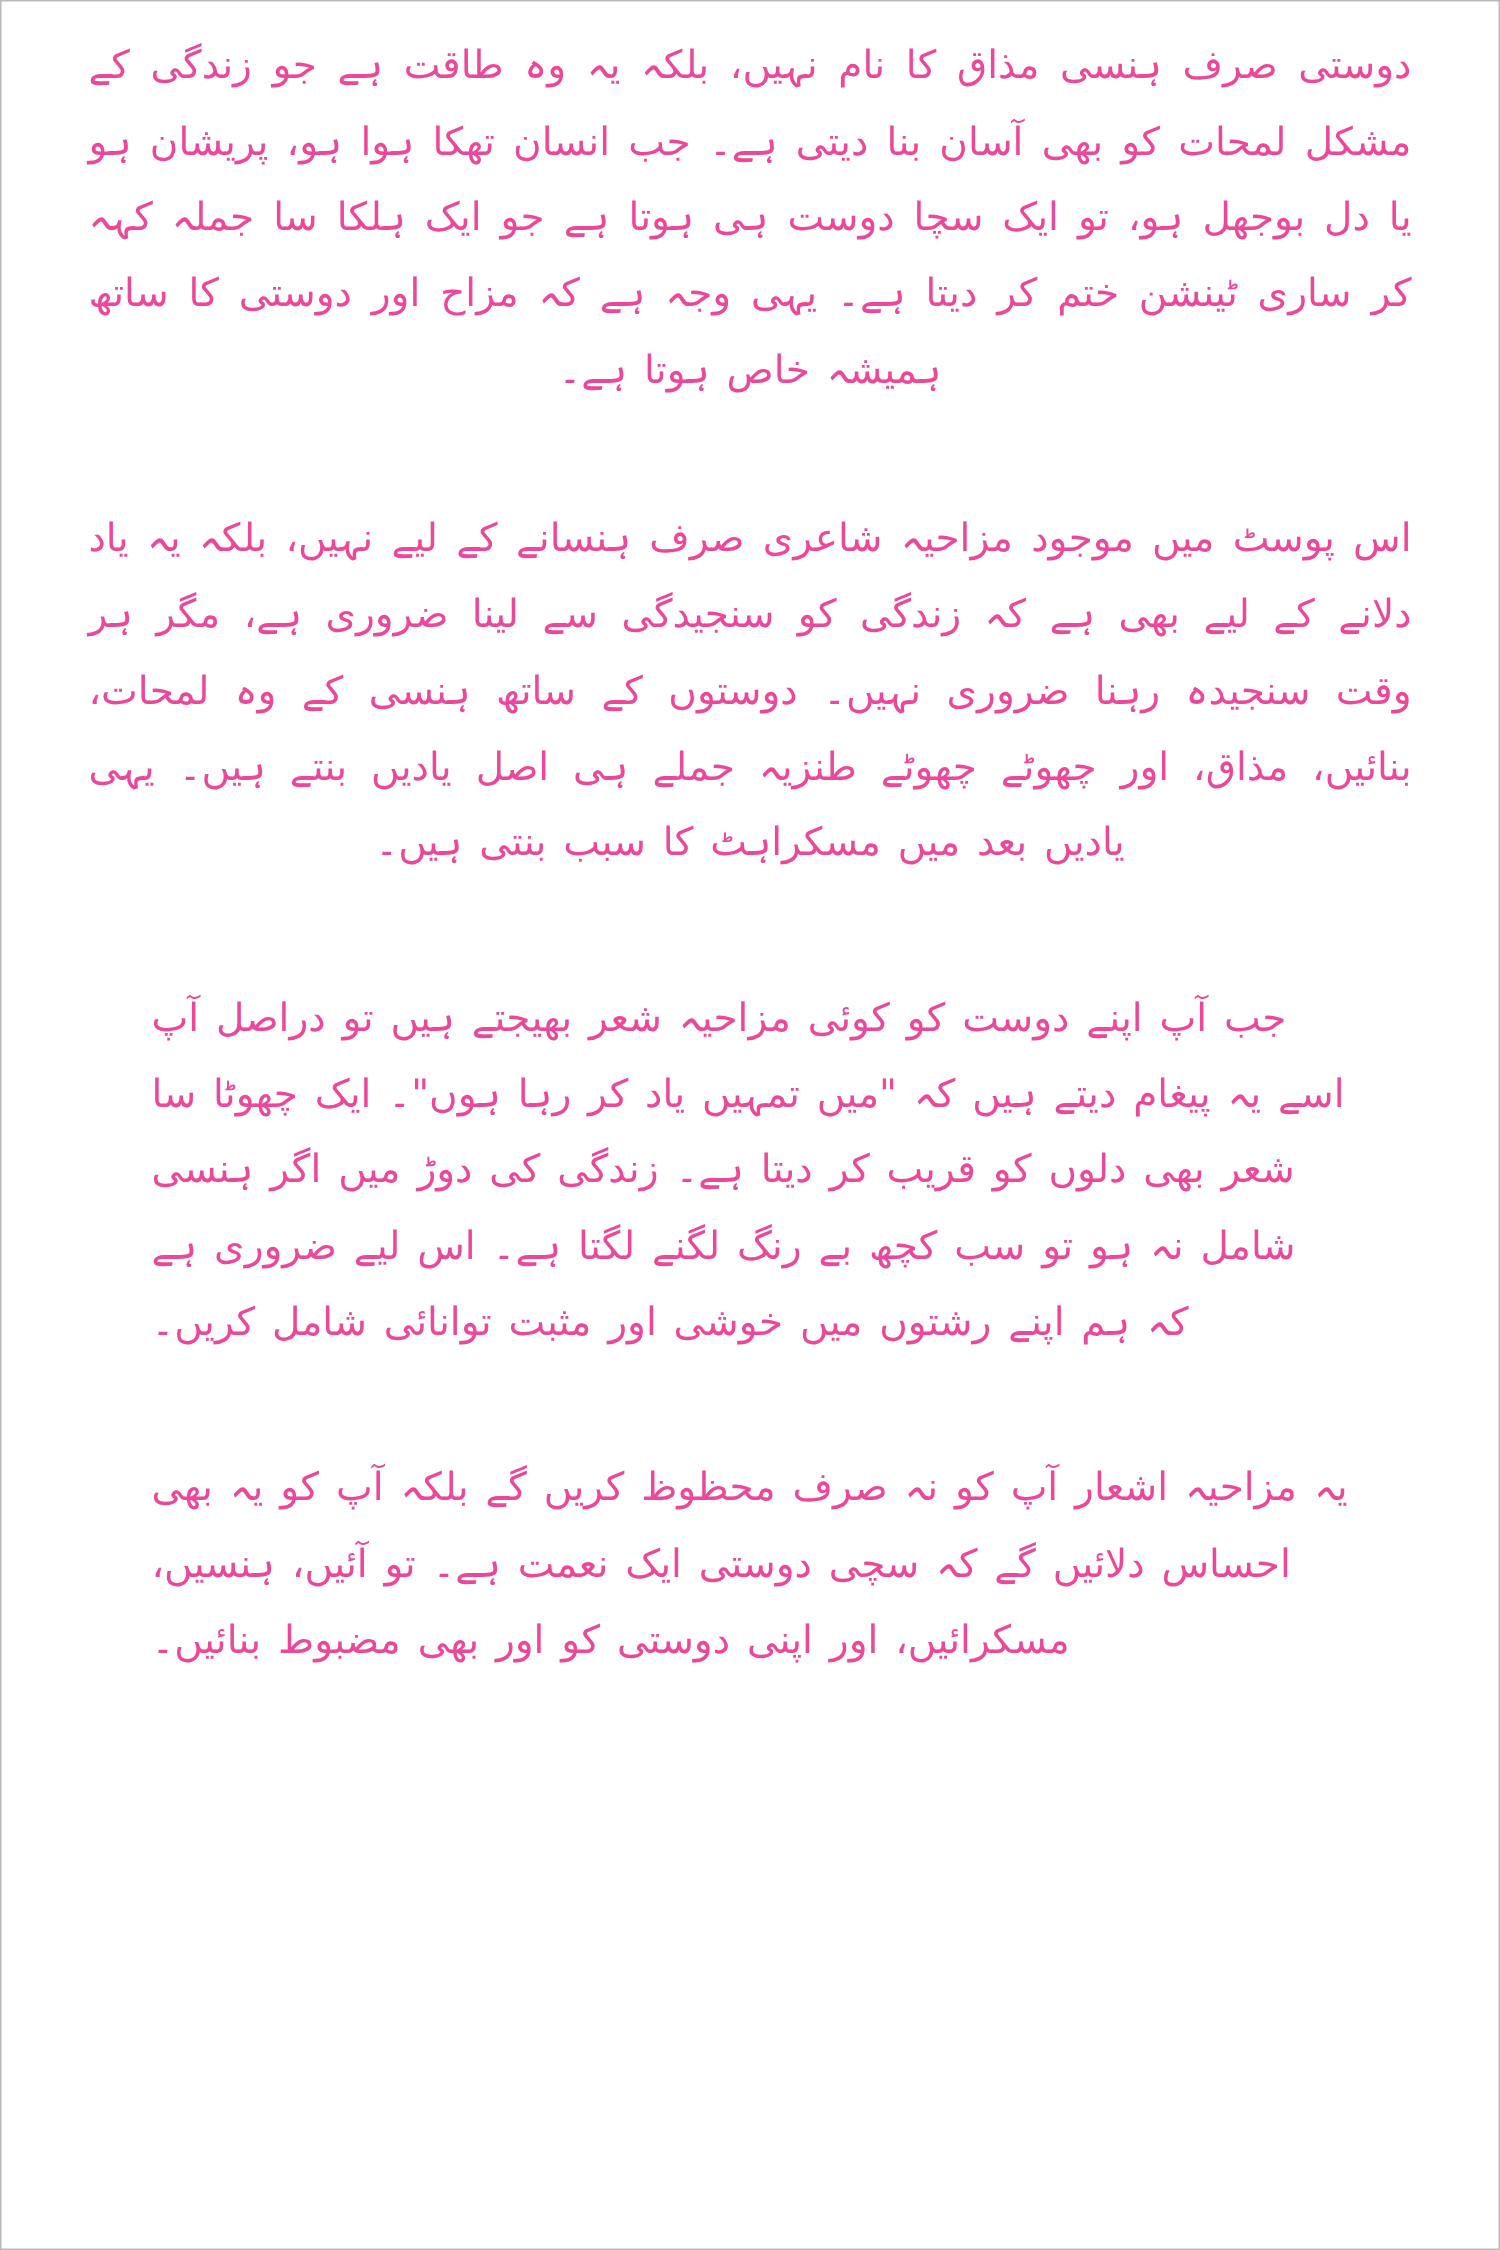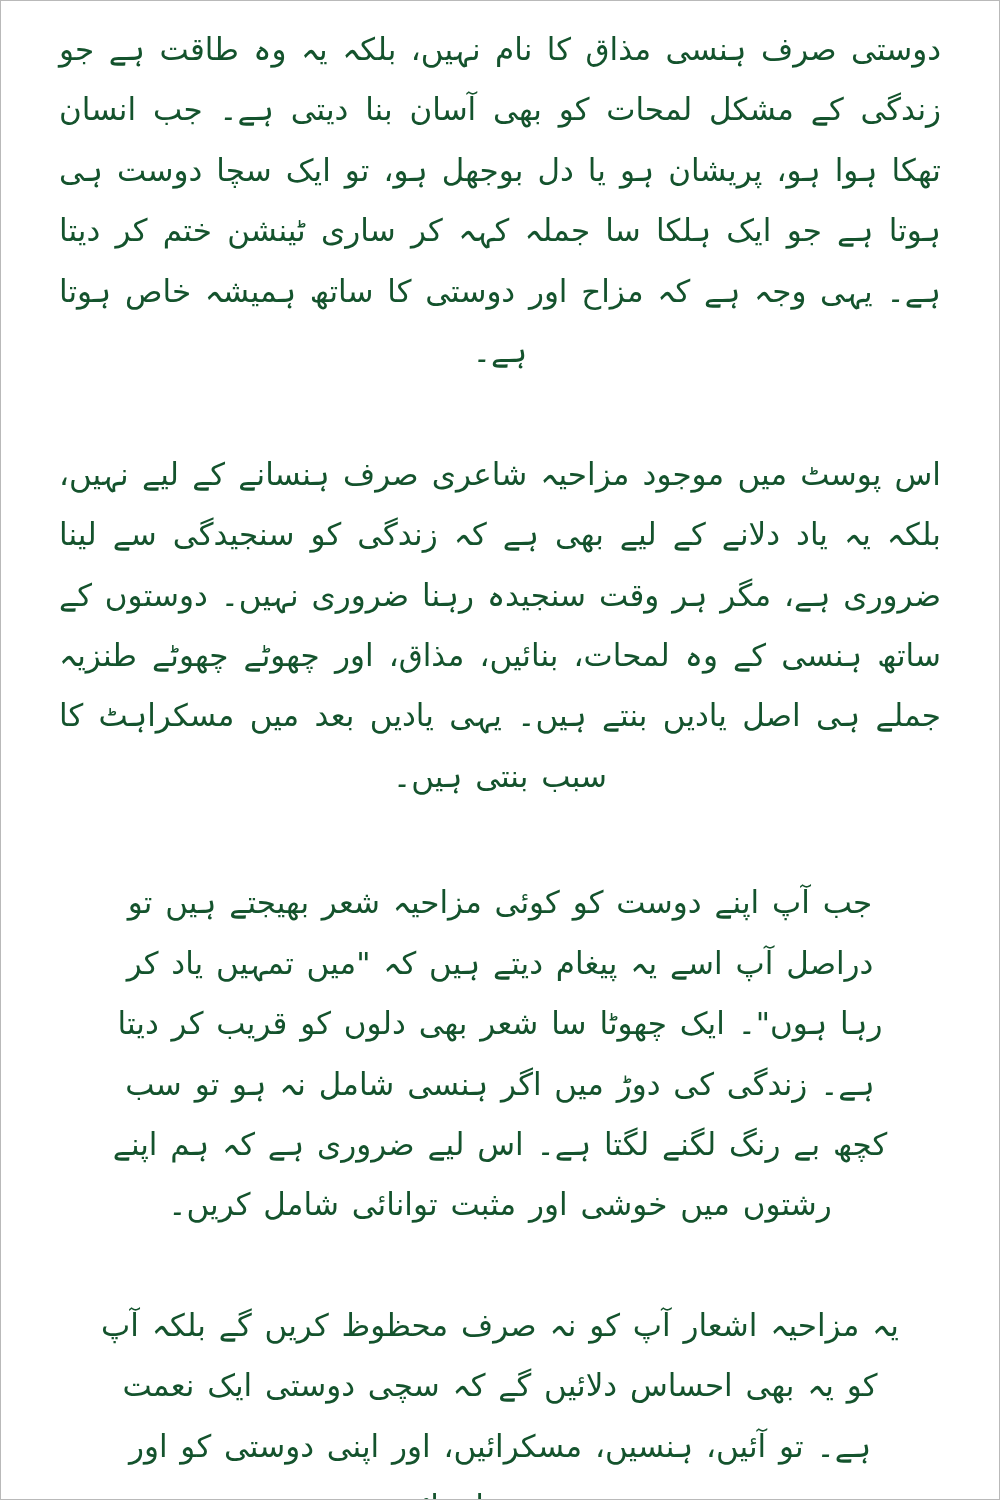--- a/index.html
+++ b/index.html
@@ -24,22 +24,22 @@
     position: absolute;
     top: 18px;
     right: 58px;
     left: 58px;
     direction: rtl;
     unicode-bidi: embed;
     text-align: center;
   }
 
   .paragraph {
-    color: #14532d;
-    font-size: 31px;
+    color: #ec4899;
+    font-size: 26px;
     line-height: 1.95;
     letter-spacing: 0.2px;
     word-spacing: 3px;
     text-align: center;
     direction: rtl;
     margin: 0 0 52px 0;
     font-weight: 500;
   }
 
   .paragraph:last-child {
@@ -47,21 +47,21 @@
   }
 
   
   .p-block {
     text-align: justify;
     text-align-last: center;
   }
 
   
   .p-center {
-    text-align: center;
+    text-align: left;
     padding: 0 42px;
   }
 
   
   #para-1 { margin-bottom: 62px; }
   #para-2 { margin-bottom: 66px; }
   #para-3 { margin-bottom: 60px; }
 </style>
 </head>
 <body>

